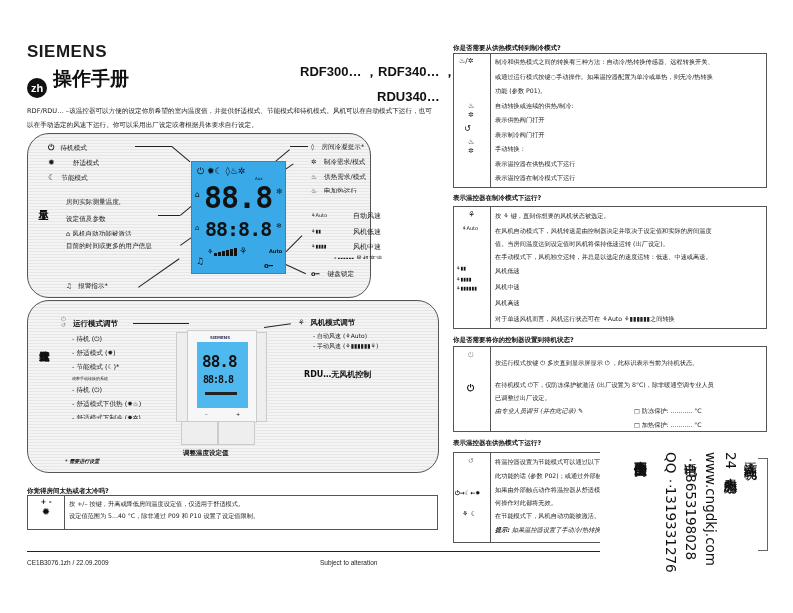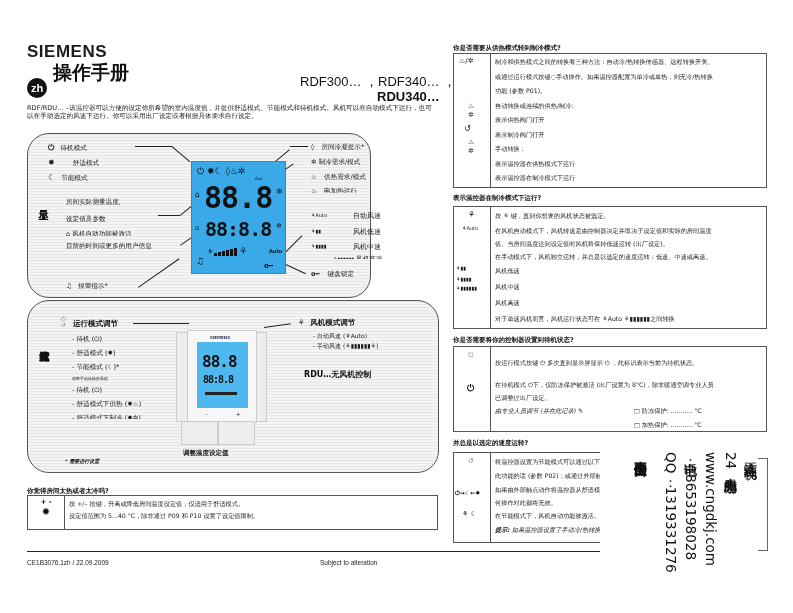--- a/index.html
+++ b/index.html
@@ -1,24 +1,24 @@
 <!DOCTYPE html>
 <html><head>
 <meta charset="utf-8">
 <style>
   * { box-sizing: border-box; margin: 0; padding: 0; }
   html, body { width: 793px; height: 613px; background: #ffffff; overflow: hidden; }
   body { position: relative; font-family: "DejaVu Sans", sans-serif; color: #111; }
   .abs { position: absolute; }
   .brand { left: 27px; top: 42px; font-family: "Liberation Sans", sans-serif; font-weight: bold; font-size: 17px; letter-spacing: 0.5px; color: #1a1a1a; }
   .zh-badge { left: 27px; top: 78px; width: 20px; height: 20px; border-radius: 50%; background: #111; color: #fff; font-family: "Liberation Sans", sans-serif; font-weight: bold; font-size: 11px; text-align: center; line-height: 20px; }
-  .doc-title { left: 53px; top: 60px; font-size: 19px; font-weight: bold; }
-  .models1 { left: 300px; top: 73px; font-family: "Liberation Sans", sans-serif; font-weight: normal; font-size: 13px; }
+  .doc-title { left: 53px; top: 66px; font-size: 19px; font-weight: bold; }
+  .models1 { left: 300px; top: 63px; font-family: "Liberation Sans", sans-serif; font-weight: bold; font-size: 13px; }
   .models2 { left: 377px; top: 89px; font-family: "Liberation Sans", sans-serif; font-weight: bold; font-size: 13px; }
-  .intro { left: 27px; top: 104px; width: 410px; font-size: 6.6px; line-height: 8px; color: #222; }
+  .intro { left: 27px; top: 104px; width: 410px; font-size: 6.6px; line-height: 14px; color: #222; }
   .panel { border: 1.5px solid #555; border-radius: 22px;
     background: repeating-linear-gradient(to bottom, #e6e6e6 0px, #e6e6e6 1px, #f4f4f4 1px, #f4f4f4 3px); }
   .panel-display { left: 27px; top: 133px; width: 344px; height: 165px; }
   .panel-modes { left: 27px; top: 300px; width: 412px; height: 173px; }
   .lbl { font-size: 6.6px; color: #1a1a1a; white-space: nowrap; }
   .lbl-b { font-size: 7.5px; font-weight: bold; color: #111; white-space: nowrap; }
   .vtext { writing-mode: vertical-rl; font-weight: bold; color: #111; }
   .lcd { left: 191px; top: 161px; width: 95px; height: 113px; background: #39a9e8; border: 1px solid #2a88c2; }
   .lcd-seg { font-family: "DejaVu Sans Mono", monospace; font-weight: bold; color: #111; letter-spacing: -1px; }
   .leader { height: 1px; background: #222; transform-origin: 0 0; }
@@ -78,21 +78,21 @@
   <div class="abs leader" style="left:152px;top:81px;width:18px;transform:rotate(-40deg);"></div>
   <div class="abs leader" style="left:152px;top:111px;width:20px;transform:rotate(-35deg);"></div>
   <div class="abs leader" style="left:110px;top:153px;width:50px;transform:rotate(-35deg);"></div>
 
   <div class="abs lbl" style="left:283px;top:9px;">
     <span>◊</span>
     <span style="margin-left:5px;">房间冷凝提示*</span>
   </div>
   <div class="abs lbl" style="left:283px;top:24px;">
     <span>✲</span>
-    <span style="">制冷需求/模式</span>
+    <span style="margin-left:5px;">制冷需求/模式</span>
   </div>
   <div class="abs lbl" style="left:283px;top:39px;">
     <span>♨</span>
     <span style="margin-left:5px;">供热需求/模式</span>
   </div>
   <div class="abs lbl" style="left:283px;top:53px;height:6px;overflow:hidden;">
     <span>♨</span>
     <span style="margin-left:5px;">电加热运行</span>
   </div>
   <div class="abs leader" style="left:262px;top:12px;width:18px;"></div>
@@ -272,21 +272,21 @@
       <div class="row-text" style="line-height:15px;margin-top:4px;">在待机模式 ⏻下，仅防冻保护被激活 (出厂设置为 8°C)，除非暖通空调专业人员</div>
       <div class="row-text" style="line-height:12px;">已调整过出厂设定。</div>
       <div class="row-text" style="line-height:14px;font-style:italic;">由专业人员调节 (并在此记录) ✎</div>
       <div class="abs row-text" style="left:143px;top:58px;">□ 防冻保护: ........... °C</div>
       <div class="abs row-text" style="left:143px;top:72px;">□ 加热保护: ........... °C</div>
     </td>
   </tr>
 </tbody>
   </table>
 
-<div class="abs qtitle" style="left:453px;top:439px;">并总是以选定的速度运转?</div>
+<div class="abs qtitle" style="left:453px;top:439px;">表示温控器在供热模式下运行?</div>
 <table class="abs qa" style="left:453px;top:452px;width:314px;height:91px;">
   <tbody>
       <tr>
     <td class="icon-cell" style="width:37px;position:relative;">
       <div style="position:absolute;left:14px;top:4px;font-size:7px;color:#777;">↺</div>
       <div style="position:absolute;left:1px;top:36px;font-size:6px;font-weight:bold;white-space:nowrap;">⏻→☾←✹</div>
       <div style="position:absolute;left:8px;top:57px;font-size:7px;font-weight:bold;">⚘ ☾</div>
     </td>
     <td style="padding:2px 4px;">
       <div class="row-text" style="line-height:14px;">将温控器设置为节能模式可以通过以下途</div>

